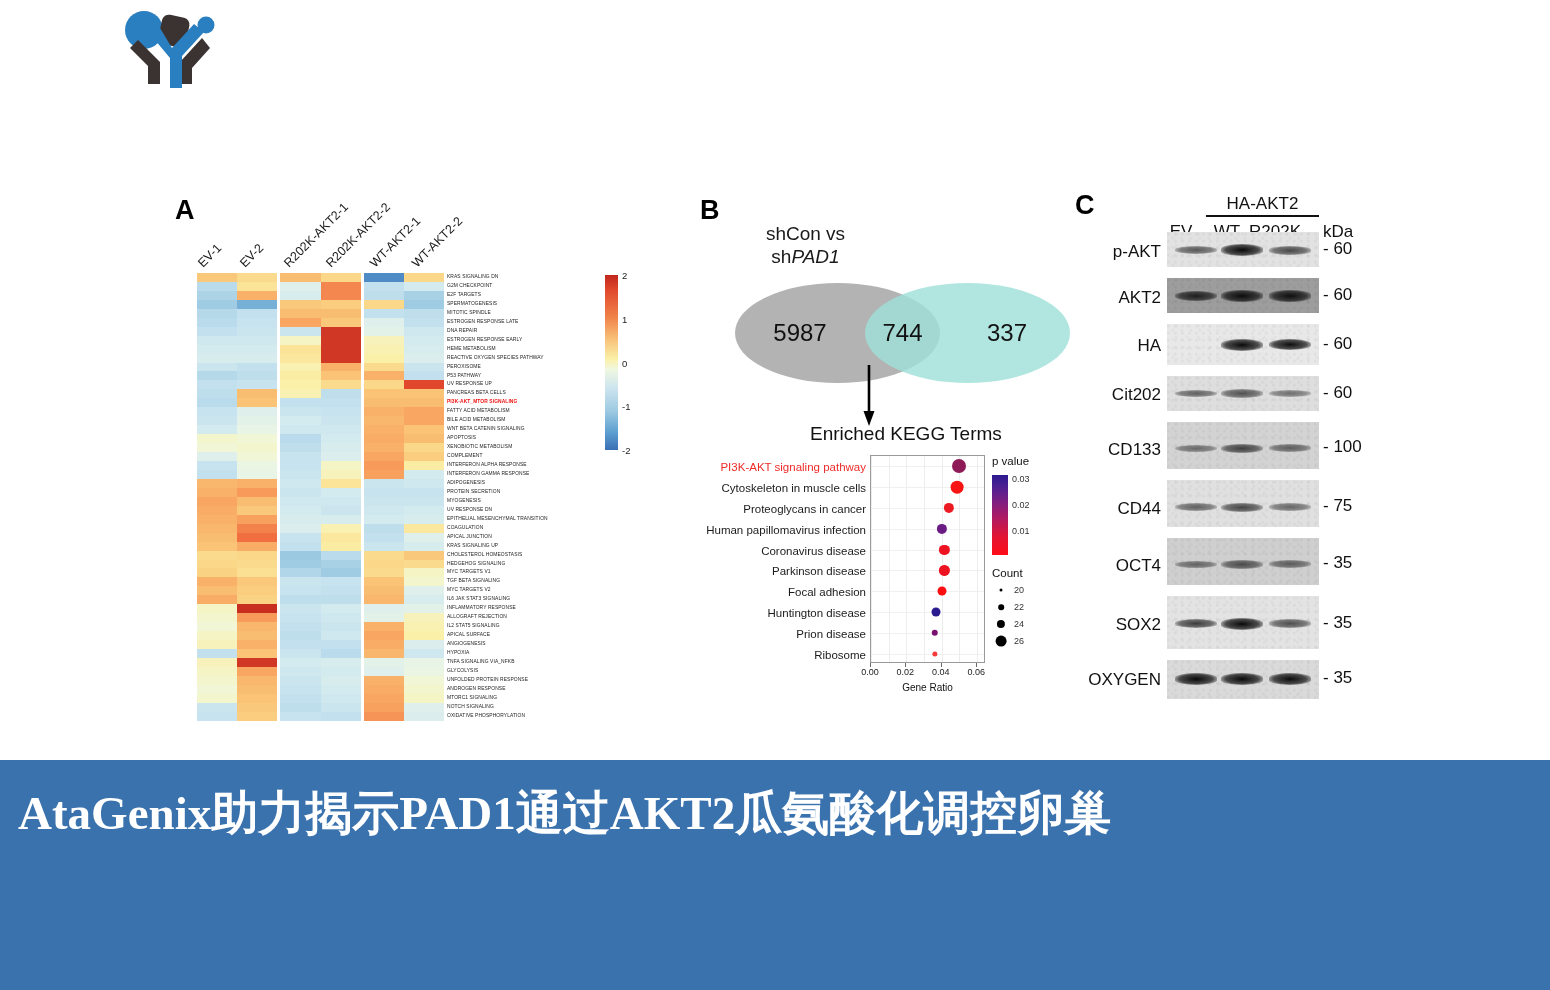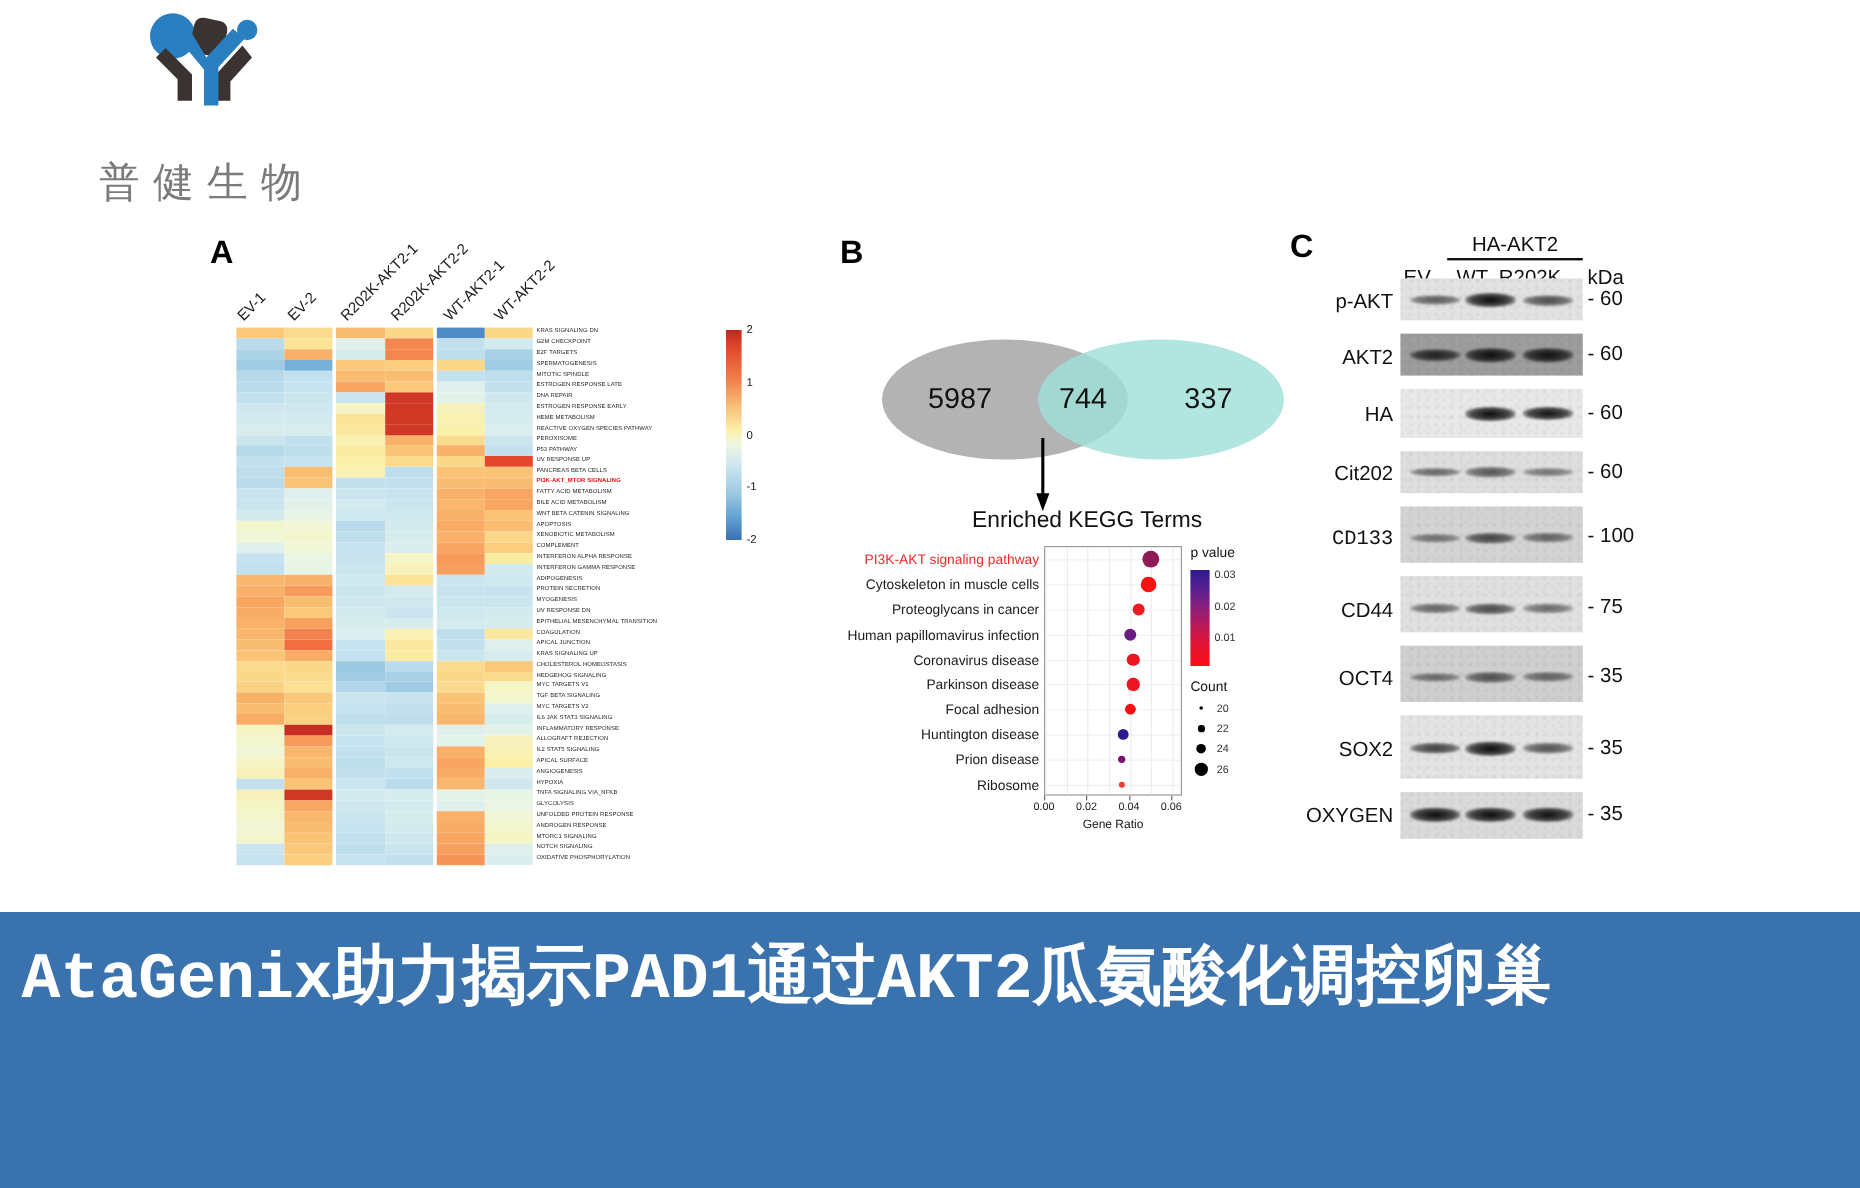--- a/index.html
+++ b/index.html
@@ -169,38 +169,37 @@
   }
   .band { position:absolute; border-radius:50%/40%; }
 
   
   #banner {
     position:absolute; left:0; top:760px; width:1550px; height:230px;
     background:#3a72ae; color:#fff;
     padding:24px 18px 0 18px;
   }
   #banner .line {
-    font-family:Liberation Mono, monospace;
-    font-weight:bold; font-size:54px; line-height:1.25; white-space:nowrap;
+    font-family:Liberation Serif, serif;
+    font-weight:bold; font-size:47px; line-height:1.25; white-space:nowrap;
   }
   #banner .line2 { margin-top:14px; }
 </style>
 </head>
 <body>
 
 <div id="logo">
   <svg class="mark" viewBox="0 0 120 80">
     <circle cx="34" cy="20" r="19" fill="#2a7fc1"></circle>
     <rect x="50" y="6" width="28" height="30" rx="7" fill="#3a3331" transform="rotate(12 64 21)"></rect>
     <circle cx="96" cy="15" r="8.5" fill="#2a7fc1"></circle>
     <path d="M28 30 L50 52 L50 74 L38 74 L38 56 L20 38 Z" fill="#3a3331"></path>
     <path d="M92 28 L70 52 L70 74 L82 74 L82 58 L100 38 Z" fill="#3a3331"></path>
     <path d="M40 24 L60 48 L60 78 L72 78 L72 46 L94 22 L84 14 L62 38 L50 18 Z" fill="#2a7fc1"></path>
   </svg>
-  <div class="cn">普健生物</div>
 </div>
 
 <div id="figure">
 
   <div id="panelA">
     <div class="panel-letter letter">A</div>
     <div class="hm-col-labels" id="hm-col-labels">
         <div class="hm-col-label" style="left: 30px;">EV-1</div>
         <div class="hm-col-label" style="left: 72px;">EV-2</div>
         <div class="hm-col-label" style="left: 116px;">R202K-AKT2-1</div>
@@ -586,20 +585,24 @@
         <div class="tick" style="top: 43.75px;">1</div>
         <div class="tick" style="top: 87.5px;">0</div>
         <div class="tick" style="top: 131.25px;">-1</div>
         <div class="tick" style="top: 175px;">-2</div>
       </div>
   </div>
 
   <div id="panelB">
     <div class="panel-letter letter">B</div>
 
+    <div class="venn-head" id="venn-head-l">
+      <span>shCon vs</span><br>
+      <span>sh<i>PAD1</i></span>
+    </div>
 
     <div id="venn">
       <div class="venn-ell" id="venn-left"></div>
       <div class="venn-ell" id="venn-right"></div>
       <div class="venn-num" id="venn-n-left">5987</div>
       <div class="venn-num" id="venn-n-mid">744</div>
       <div class="venn-num" id="venn-n-right">337</div>
     </div>
 
     <svg id="venn-arrow" viewBox="0 0 14 62">
@@ -725,21 +728,21 @@
           <div class="blot-name" style="top: 9px;">Cit202</div>
           <div class="blot-img" style="top: 0px; height: 35px; background: rgb(222, 222, 222);">
             <div style="position: absolute; inset: 0px; opacity: 0.35; background: radial-gradient(circle at 20% 30%, rgba(0, 0, 0, 0.1) 0px, rgba(0, 0, 0, 0.1) 1px, transparent 2px) 0% 0% / 7px 7px, radial-gradient(circle at 65% 70%, rgba(0, 0, 0, 0.08) 0px, rgba(0, 0, 0, 0.08) 1px, transparent 2px) 0% 0% / 9px 9px, radial-gradient(circle at 85% 20%, rgba(0, 0, 0, 0.08) 0px, rgba(0, 0, 0, 0.08) 1px, transparent 2px) 0% 0% / 11px 11px;"></div>
             <div class="band" style="left: 8px; top: 13.6px; width: 42px; height: 7.8px; background: radial-gradient(rgba(0, 0, 0, 0.565) 0%, rgba(0, 0, 0, 0.396) 55%, rgba(0, 0, 0, 0) 85%); filter: blur(0.7px);"></div>
             <div class="band" style="left: 54px; top: 13.25px; width: 42px; height: 8.5px; background: radial-gradient(rgba(0, 0, 0, 0.63) 0%, rgba(0, 0, 0, 0.44) 55%, rgba(0, 0, 0, 0) 85%); filter: blur(0.7px);"></div>
             <div class="band" style="left: 102px; top: 13.95px; width: 42px; height: 7.1px; background: radial-gradient(rgba(0, 0, 0, 0.498) 0%, rgba(0, 0, 0, 0.35) 55%, rgba(0, 0, 0, 0) 85%); filter: blur(0.7px);"></div>
           </div>
           <div class="blot-kda" style="top: 6.5px;">- 60</div>
         </div>
         <div class="blot-row" style="top: 190px; height: 52px;">
-          <div class="blot-name" style="top: 18.12px; font-family: Liberation Mono, monospace;">CD133</div>
+          <div class="blot-name" style="top: 18.12px;">CD133</div>
           <div class="blot-img" style="top: 0px; height: 47px; background: rgb(211, 211, 211);">
             <div style="position: absolute; inset: 0px; opacity: 0.35; background: radial-gradient(circle at 20% 30%, rgba(0, 0, 0, 0.1) 0px, rgba(0, 0, 0, 0.1) 1px, transparent 2px) 0% 0% / 7px 7px, radial-gradient(circle at 65% 70%, rgba(0, 0, 0, 0.08) 0px, rgba(0, 0, 0, 0.08) 1px, transparent 2px) 0% 0% / 9px 9px, radial-gradient(circle at 85% 20%, rgba(0, 0, 0, 0.08) 0px, rgba(0, 0, 0, 0.08) 1px, transparent 2px) 0% 0% / 11px 11px;"></div>
             <div class="band" style="left: 8px; top: 22.7px; width: 42px; height: 7.24px; background: radial-gradient(rgba(0, 0, 0, 0.51) 0%, rgba(0, 0, 0, 0.357) 55%, rgba(0, 0, 0, 0) 85%); filter: blur(0.7px);"></div>
             <div class="band" style="left: 54px; top: 21.65px; width: 42px; height: 9.34px; background: radial-gradient(rgba(0, 0, 0, 0.71) 0%, rgba(0, 0, 0, 0.498) 55%, rgba(0, 0, 0, 0) 85%); filter: blur(0.7px);"></div>
             <div class="band" style="left: 102px; top: 22.42px; width: 42px; height: 7.8px; background: radial-gradient(rgba(0, 0, 0, 0.565) 0%, rgba(0, 0, 0, 0.396) 55%, rgba(0, 0, 0, 0) 85%); filter: blur(0.7px);"></div>
           </div>
           <div class="blot-kda" style="top: 15.32px;">- 100</div>
         </div>
         <div class="blot-row" style="top: 248px; height: 52px;">
           <div class="blot-name" style="top: 19.16px;">CD44</div>

